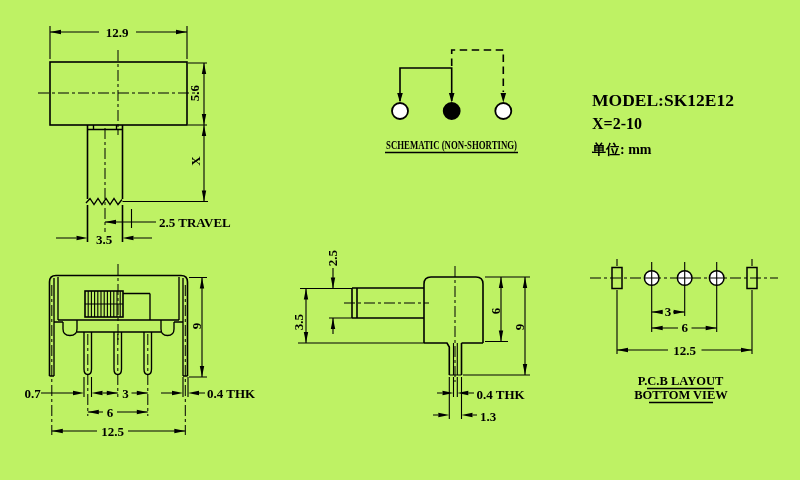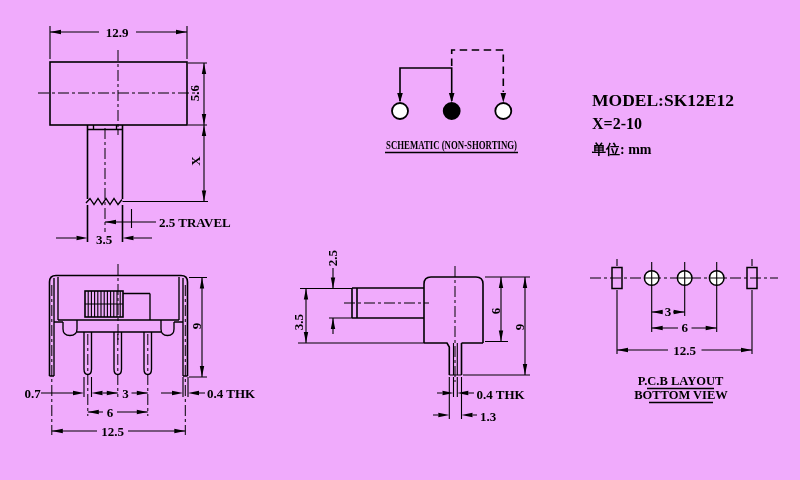--- a/index.html
+++ b/index.html
@@ -1,16 +1,16 @@
 <!DOCTYPE html>
 <html><head>
 <meta charset="utf-8">
 <style>
   html,body{margin:0;padding:0;background:#ffffff;}
-  #canvas{position:relative;width:800px;height:480px;background:#f0abfc;overflow:hidden;}
+  #canvas{position:relative;width:800px;height:480px;background:#bef264;overflow:hidden;}
   svg{display:block;}
   .g{stroke:#000;stroke-width:1.6;fill:none;}
   .g2{stroke:#000;stroke-width:1.35;fill:none;}
   .thin{stroke:#000;stroke-width:1.1;fill:none;}
   .cl{stroke:#000;stroke-width:1;fill:none;stroke-dasharray:11 3 3 3;}
   .dsh{stroke:#000;stroke-width:1.6;fill:none;stroke-dasharray:7.5 4.5;}
   .ar{fill:#000;stroke:none;}
   .t{font-family:"Liberation Serif",serif;font-weight:bold;fill:#000;font-size:13px;}
   .tmid{text-anchor:middle;}
   .tt{font-family:"Liberation Serif",serif;font-weight:bold;fill:#000;font-size:17.5px;}

